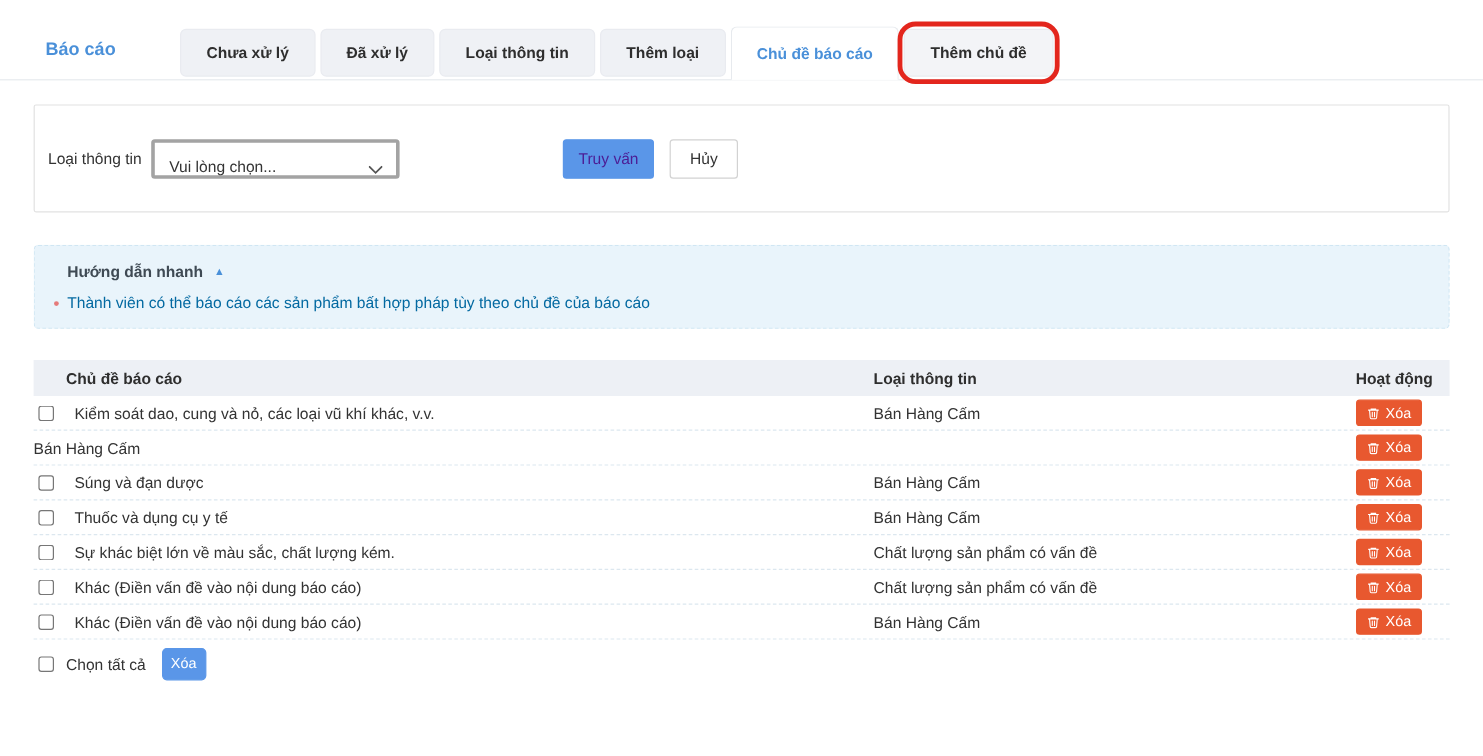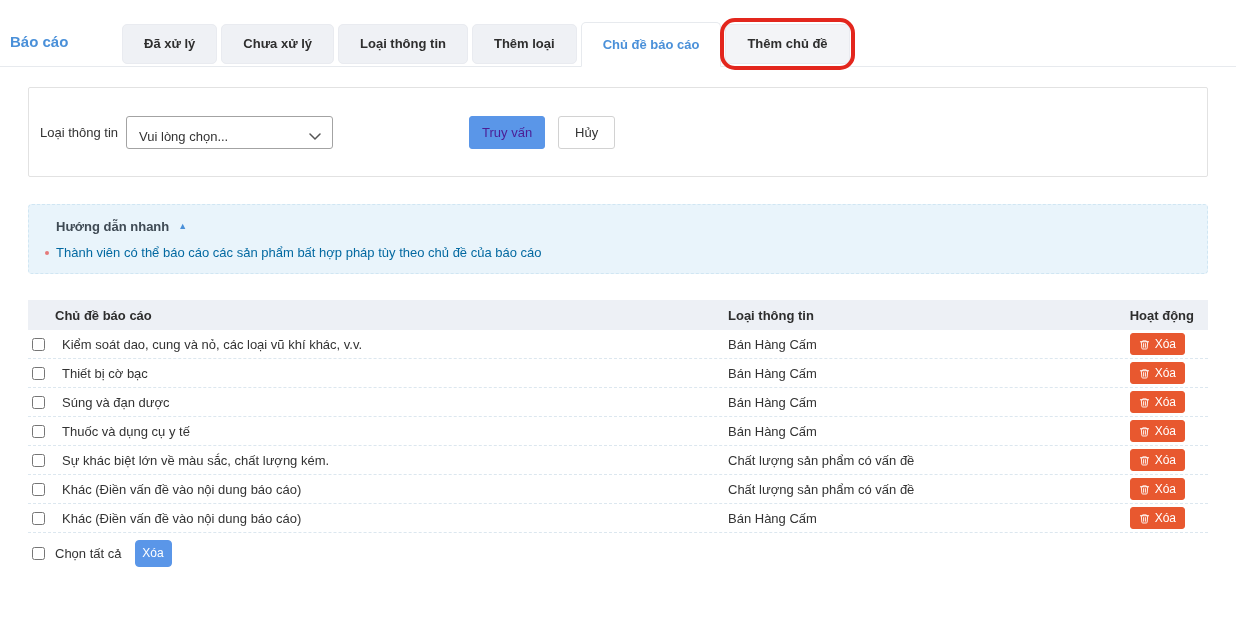--- a/index.html
+++ b/index.html
@@ -12,21 +12,21 @@
   *{box-sizing:border-box;}
   html,body{margin:0;padding:0;}
   body{
     width:1236px;height:630px;background:#ffffff;
     font-family:"Liberation Sans",sans-serif;color:#333;font-size:13px;
     overflow:hidden;position:relative;
   }
   
   .tabbar{
     height:67px;border-bottom:1px solid var(--line);
-    display:flex;align-items:flex-end;
+    display:flex;align-items:flex-end;padding-left:28px;
   }
   .page-title{
     color:var(--accent);font-size:15px;font-weight:700;
     margin:0 0 16px 10px;width:112px;flex:0 0 auto;
   }
   #tabs-mount{display:flex;align-items:flex-end;}
   .tab{
     position:relative;background:#eff1f5;border:1px solid #e9ebf0;
     border-radius:5px;height:40px;line-height:38px;padding:0 21px;
     font-size:13px;font-weight:700;color:#2e2e2e;margin:0 4px 2px 0;
@@ -42,22 +42,22 @@
     content:'';position:absolute;left:-6px;right:-6px;top:-7px;bottom:-7px;
     border:4px solid var(--annotation);border-radius:15px;pointer-events:none;
   }
   
   .filter-panel{
     margin:20px 28px 0;height:90px;border:1px solid #e2e2e2;border-radius:2px;
     display:flex;align-items:center;padding-left:11px;background:#fff;
   }
   .filter-label{color:#333;margin-right:8px;}
   .select{
-    width:207px;height:33px;border:1px solid #a3a3a3;border-radius:3px;
-    display:flex;align-items:center;justify-content:space-between;
+    width:207px;height:33px;border:3px solid #a3a3a3;border-radius:3px;
+    display:flex;align-items:flex-end;justify-content:space-between;
     padding:9px 11px 0 12px;background:#fff;cursor:pointer;
   }
   .select .chev{display:flex;align-items:center;}
   .btn{height:33px;border-radius:3px;font-size:13px;cursor:pointer;font-family:inherit;}
   .btn-primary{
     background:var(--btn-blue);border:1px solid var(--btn-blue);color:#4c1d95;
     width:76px;margin-left:136px;
   }
   .btn-plain{
     background:#fff;border:1px solid #d2d2d2;color:#333;width:57px;margin-left:13px;
@@ -106,22 +106,22 @@
     border-radius:4px;color:#fff;font-size:12px;cursor:pointer;margin-left:3px;
     font-family:inherit;
   }
 </style>
 </head>
 <body>
 
 <div class="tabbar">
   <div class="page-title">Báo cáo</div>
   <div id="tabs-mount">
+      <div class="tab">Chưa xử lý</div>
       <div class="tab">Đã xử lý</div>
-      <div class="tab">Chưa xử lý</div>
       <div class="tab">Loại thông tin</div>
       <div class="tab">Thêm loại</div>
       <div class="tab active">Chủ đề báo cáo</div>
       <div class="tab annotated">Thêm chủ đề</div>
     </div>
 </div>
 
 <div class="filter-panel">
   <span class="filter-label">Loại thông tin</span>
   <div class="select">
@@ -163,24 +163,20 @@
           <svg width="11" height="11" viewBox="0 0 24 24">
                 <path d="M3 6h18M8 6V4h8v2M10 10v8M14 10v8M5 6l1.2 14a2 2 0 0 0 2 1.8h7.6a2 2 0 0 0 2-1.8L19 6" stroke="#fff" stroke-width="2" fill="none" stroke-linecap="round"></path>
               </svg>
         </span>
         <span class="del-label">Xóa</span>
       </button>
     </div>
   </div>
 
   <div class="trow">
-    <div class="cell-topic">
-      <input type="checkbox" style="">
-      <span class="topic">Thiết bị cờ bạc</span>
-    </div>
     <div class="cell-type">Bán Hàng Cấm</div>
     <div class="cell-action">
       <button class="btn-delete">
         <span>
           <svg width="11" height="11" viewBox="0 0 24 24">
                 <path d="M3 6h18M8 6V4h8v2M10 10v8M14 10v8M5 6l1.2 14a2 2 0 0 0 2 1.8h7.6a2 2 0 0 0 2-1.8L19 6" stroke="#fff" stroke-width="2" fill="none" stroke-linecap="round"></path>
               </svg>
         </span>
         <span class="del-label">Xóa</span>
       </button>

